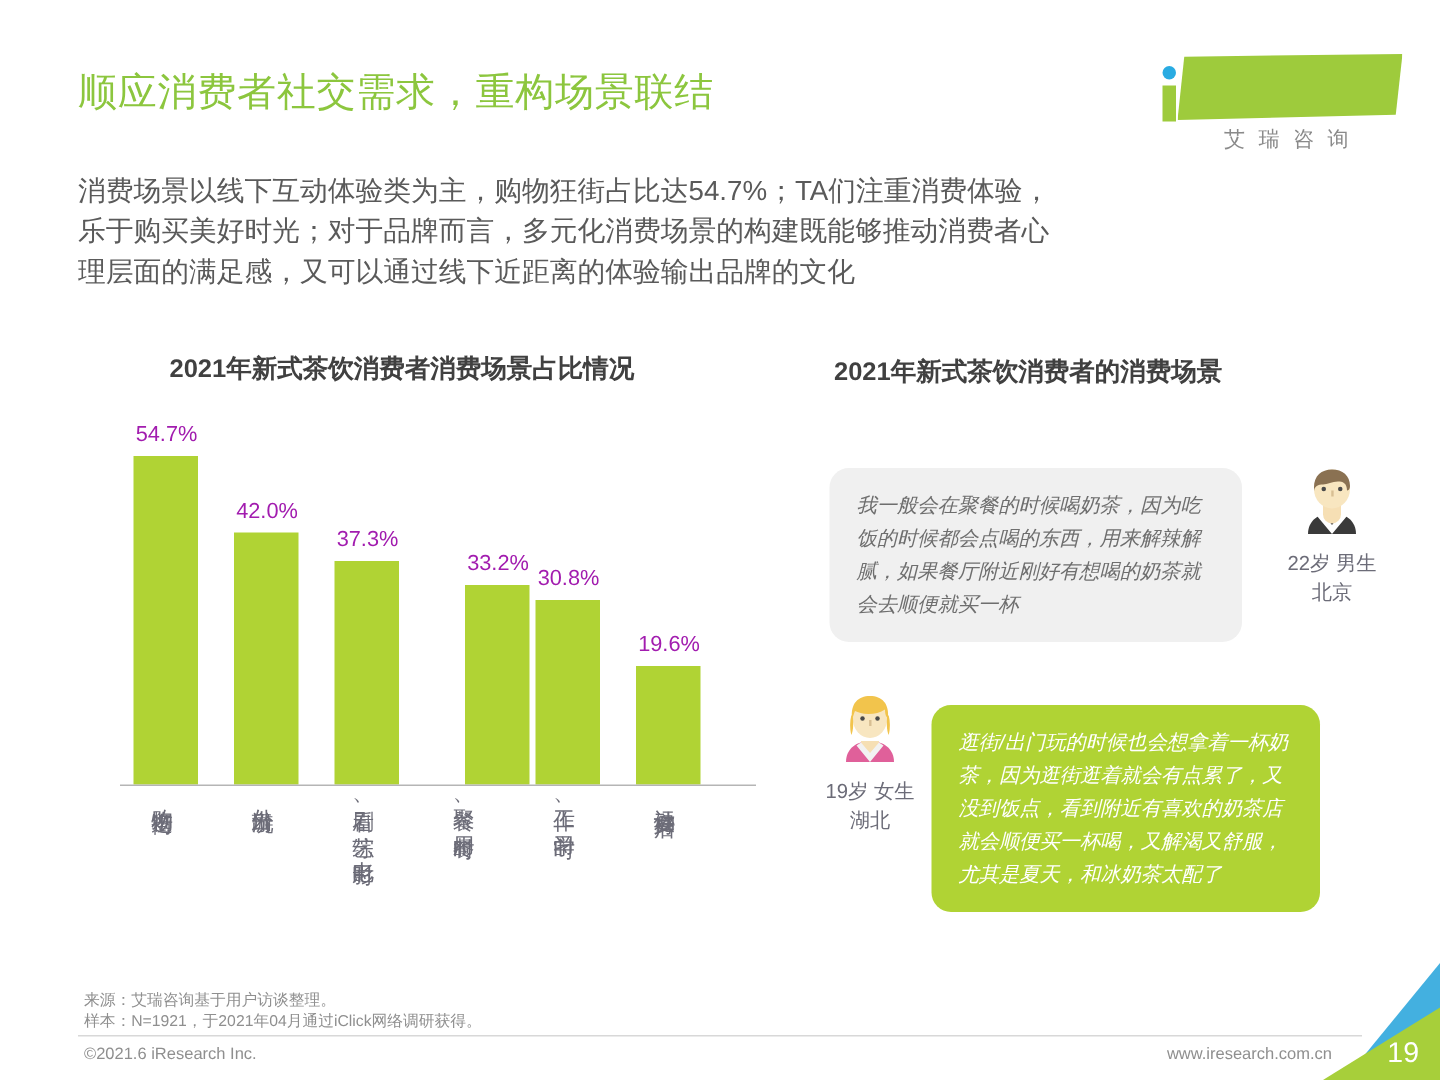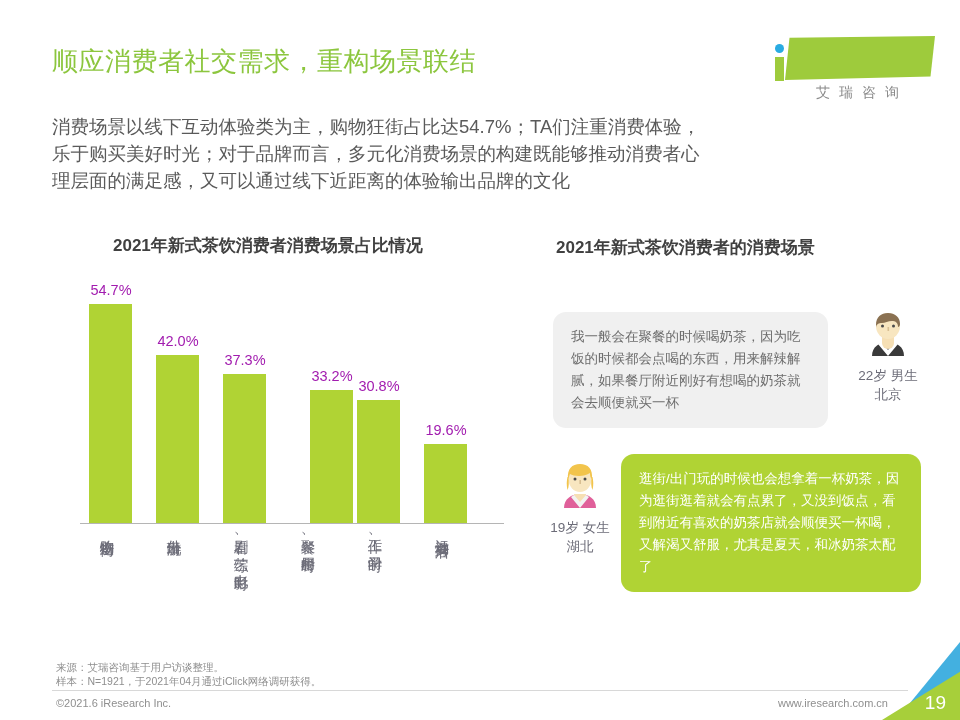--- a/index.html
+++ b/index.html
@@ -85,25 +85,25 @@
   }
 
   
   .quotes { position: absolute; left: 540px; top: 290px; width: 420px; height: 310px; }
 
   .bubble {
     position: absolute; border-radius: 13px;
     font-size: 13.5px; line-height: 22px;
     padding: 14px 18px 14px 18px;
   }
-  .bubble.gray { background: #f0f0f0; color: #6e6e6e; }
+  .bubble.gray { background: #f0f0f0; color: #6e6e6e; font-style: italic; }
   .bubble.green { background: #b0d334; color: #ffffff; }
 
   #bubble-1 { left: 13px; top: 22px; width: 275px; }
-  #bubble-2 { left: 81px; top: 164px; width: 300px; }
+  #bubble-2 { left: 81px; top: 180px; width: 259px; font-style: italic; }
 
   .person { position: absolute; width: 96px; text-align: center; }
   #person-1 { left: 300px; top: 18px; }
   #person-2 { left: -8px; top: 170px; }
   .person-meta {
     font-size: 13.5px; line-height: 19px; color: #6c6c78; white-space: nowrap;
   }
   .avatar { width: 52px; height: 52px; margin: 0 auto 6px auto; position: relative; }
 
   

